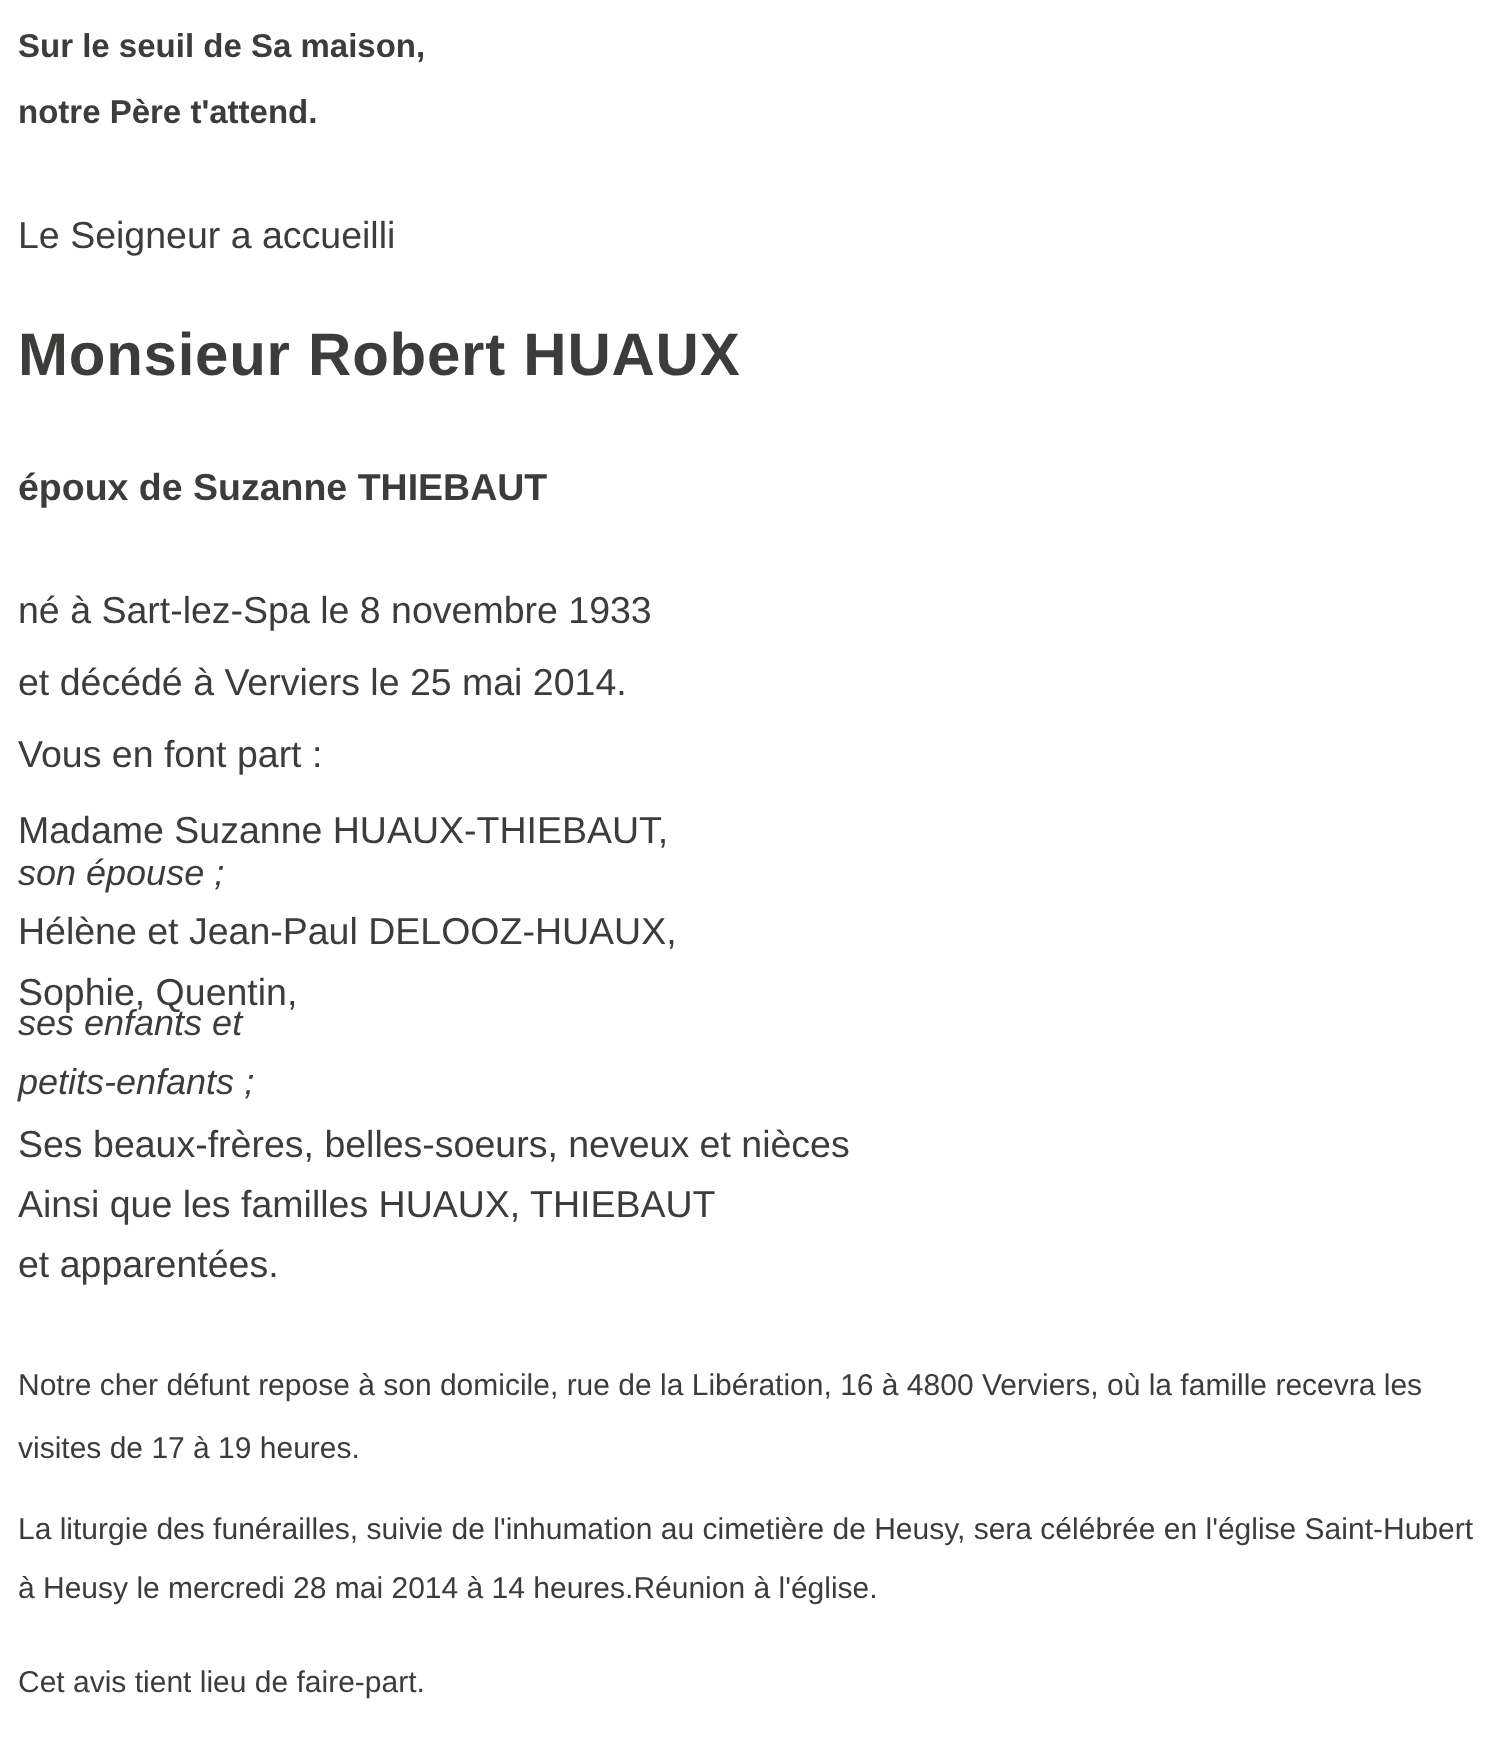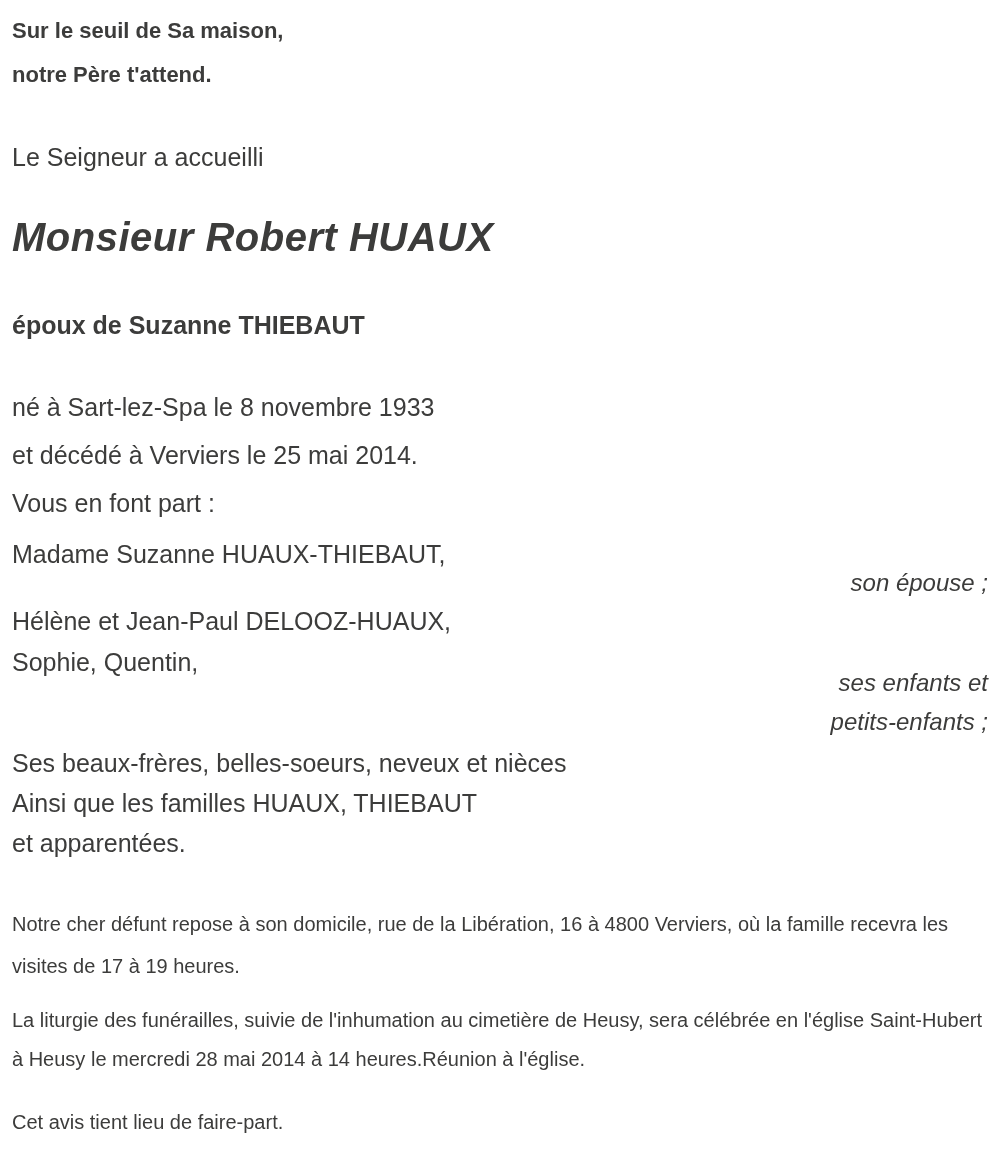--- a/index.html
+++ b/index.html
@@ -34,34 +34,32 @@
   .epigraph-line + .epigraph-line { margin-top: 14px; }
 
   .intro { margin-top: 52px; }
 
   .name {
     margin: 42px 0 0 0;
     font-size: 40px;
     line-height: 46px;
     font-weight: 700;
     letter-spacing: 0.5px;
-    font-style: italic;
   }
 
   .spouse   { margin-top: 50px; font-weight: bold; }
   .birth    { margin-top: 52px; }
   .death    { margin-top: 18px; }
   .announce { margin-top: 18px; }
   .widow    { margin-top: 21px; }
 
   .relation {
     font-size: 24px;
     line-height: 28px;
     font-style: italic;
-    text-align: right;
   }
   .relation-widow      { margin-top: 0px; }
   .relation-children-1 { margin-top: -8px; }
   .relation-children-2 { margin-top: 11px; }
 
   .children-1 { margin-top: 9px; }
   .children-2 { margin-top: 11px; }
   .extended-1 { margin-top: 12px; }
   .extended-2 { margin-top: 10px; }
   .extended-3 { margin-top: 10px; }

